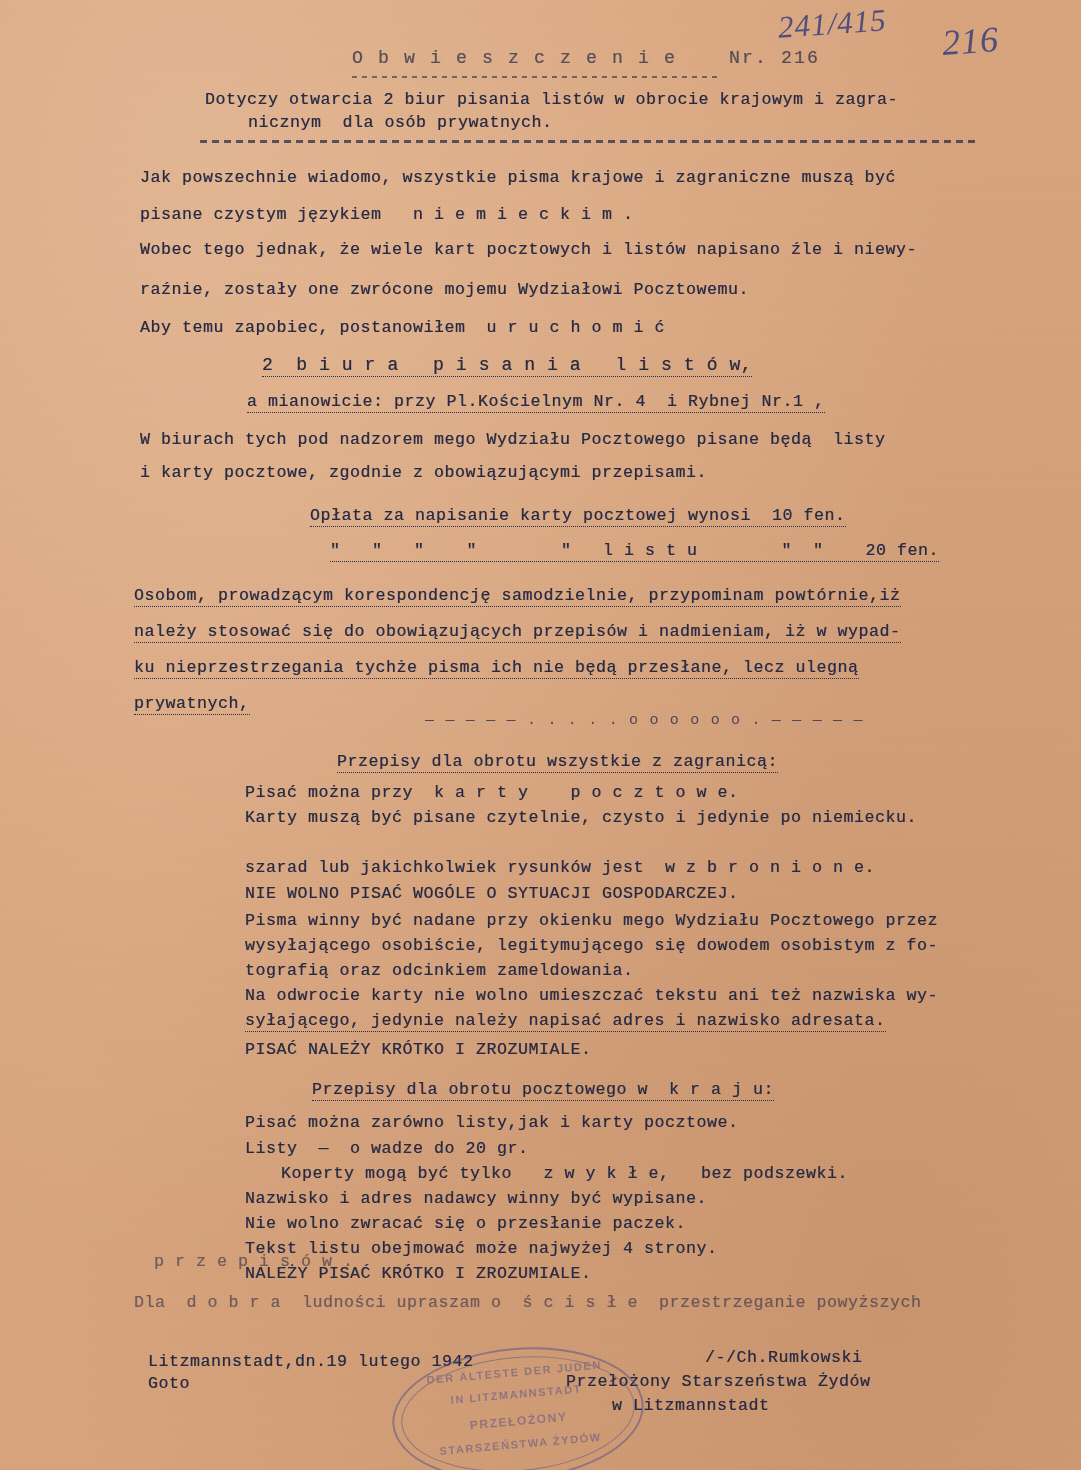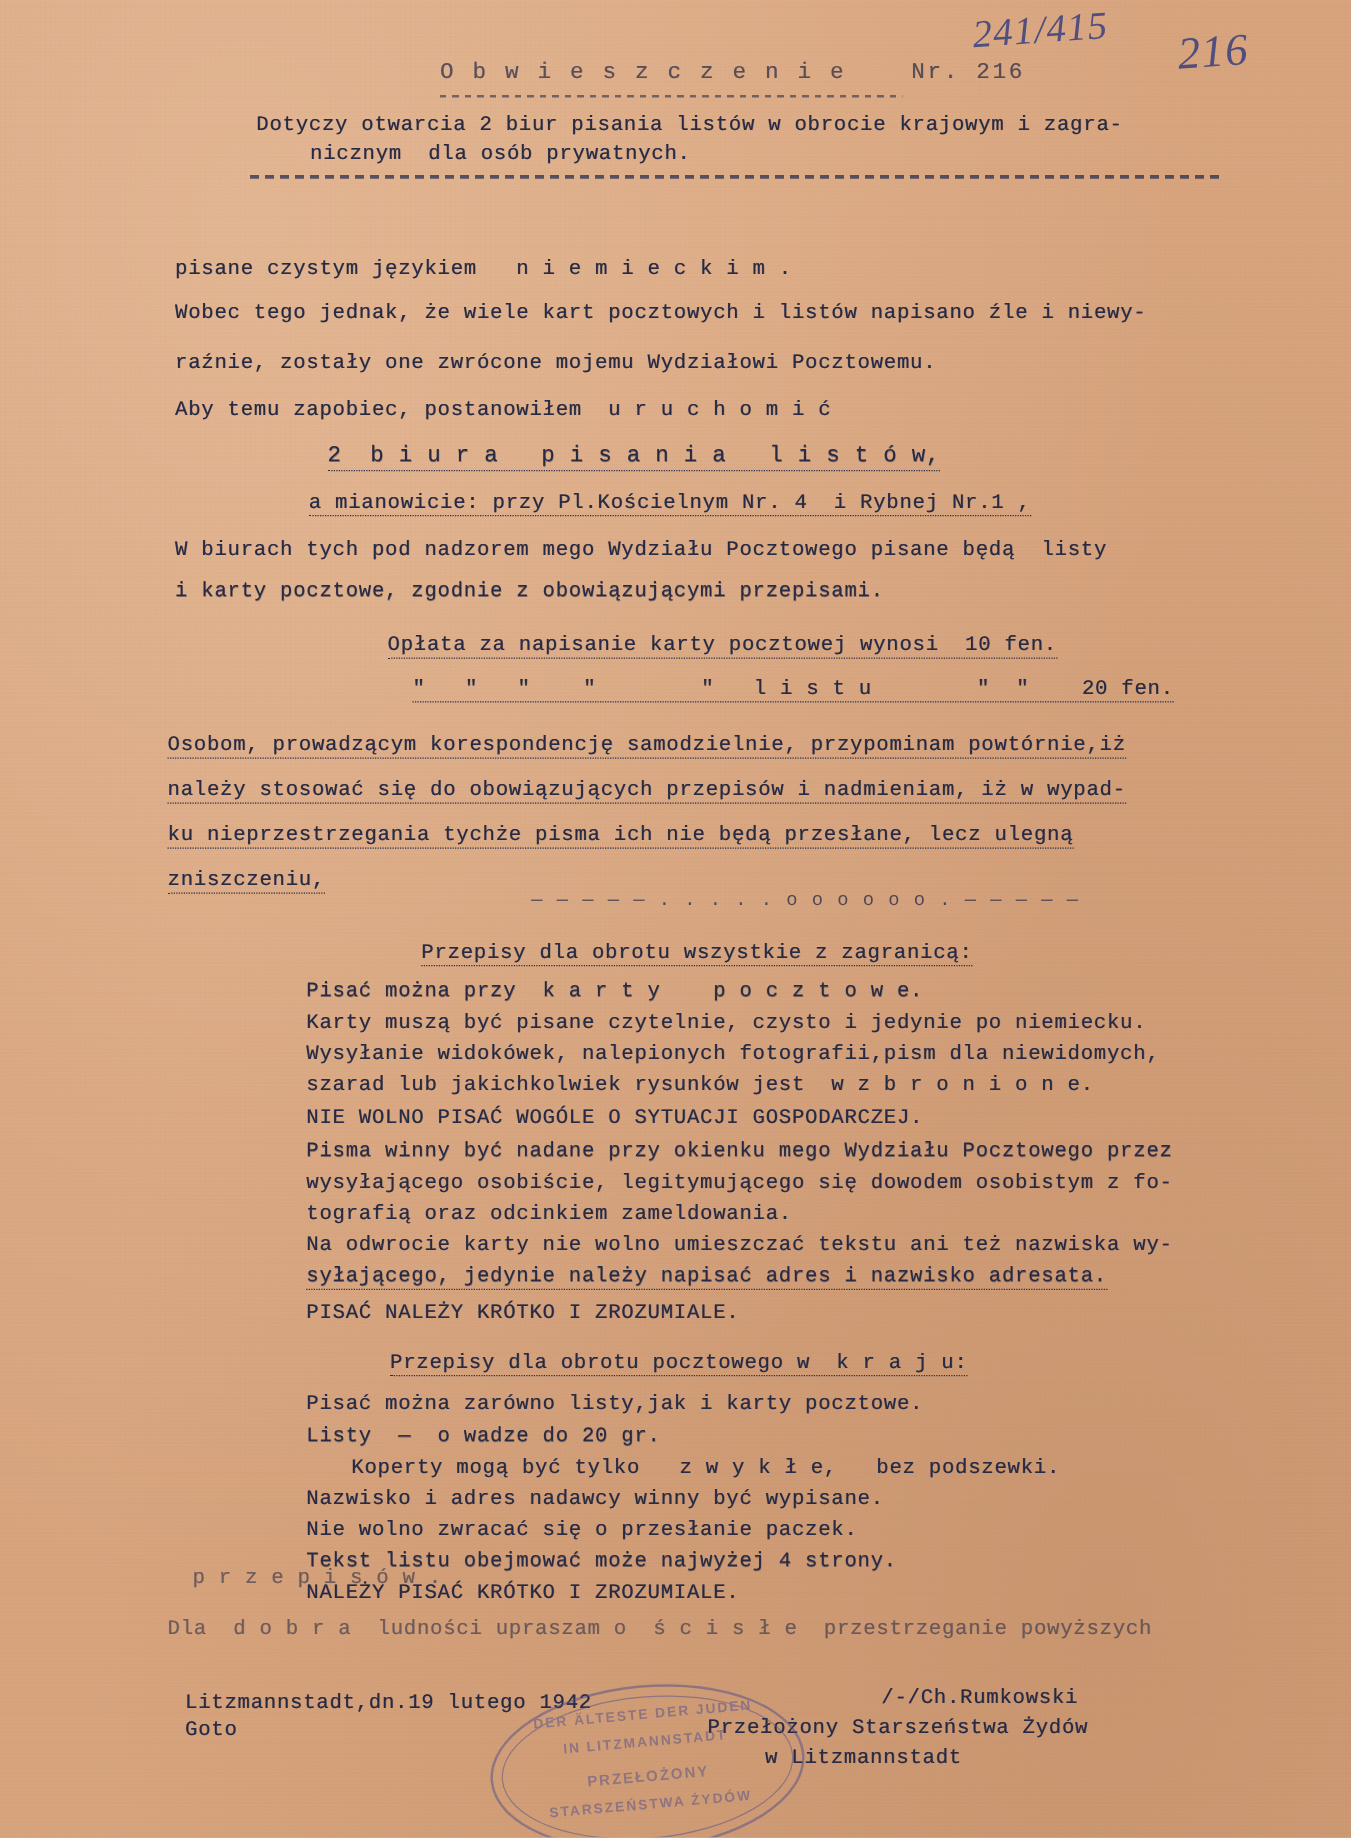--- a/index.html
+++ b/index.html
@@ -118,45 +118,45 @@
   <div class="hand" style="left:778px; top:6px;">241/415</div>
   <div class="hand" style="left:942px; top:20px; font-size:36px;">216</div>
 
   <div class="ln faint" style="left:352px; top:48px; font-size:18px; letter-spacing:2.2px;">O b w i e s z c z e n i e    Nr. 216</div>
   <div class="dashrule thin" style="left:352px; top:76px; width:370px;"></div>
 
   <div class="ln" style="left:205px; top:90px;">Dotyczy otwarcia 2 biur pisania listów w obrocie krajowym i zagra-</div>
   <div class="ln" style="left:248px; top:113px;">nicznym  dla osób prywatnych.</div>
   <div class="dashrule" style="left:200px; top:140px; width:780px;"></div>
 
+  <div class="ln" style="left:140px; top:168px;">Jak powszechnie wiadomo, wszystkie pisma krajowe i zagraniczne muszą być</div>
   <div class="ln" style="left:140px; top:205px;">pisane czystym językiem   n i e m i e c k i m .</div>
   <div class="ln" style="left:140px; top:240px;">Wobec tego jednak, że wiele kart pocztowych i listów napisano źle i niewy-</div>
   <div class="ln" style="left:140px; top:280px;">raźnie, zostały one zwrócone mojemu Wydziałowi Pocztowemu.</div>
   <div class="ln" style="left:140px; top:318px;">Aby temu zapobiec, postanowiłem  u r u c h o m i ć</div>
 
   <div class="ln u" style="left:262px; top:355px; font-size:18px;">2  b i u r a   p i s a n i a   l i s t ó w,</div>
   <div class="ln u" style="left:247px; top:392px;">a mianowicie: przy Pl.Kościelnym Nr. 4  i Rybnej Nr.1 ,</div>
 
   <div class="ln" style="left:140px; top:430px;">W biurach tych pod nadzorem mego Wydziału Pocztowego pisane będą  listy</div>
   <div class="ln" style="left:140px; top:463px;">i karty pocztowe, zgodnie z obowiązującymi przepisami.</div>
 
   <div class="ln u" style="left:310px; top:506px;">Opłata za napisanie karty pocztowej wynosi  10 fen.</div>
   <div class="ln u" style="left:330px; top:541px;">"   "   "    "        "   l i s t u        "  "    20 fen.</div>
 
   <div class="ln u" style="left:134px; top:586px;">Osobom, prowadzącym korespondencję samodzielnie, przypominam powtórnie,iż</div>
   <div class="ln u" style="left:134px; top:622px;">należy stosować się do obowiązujących przepisów i nadmieniam, iż w wypad-</div>
   <div class="ln u" style="left:134px; top:658px;">ku nieprzestrzegania tychże pisma ich nie będą przesłane, lecz ulegną</div>
-  <div class="ln u" style="left:134px; top:694px;">zniszczeniu,</div>
+  <div class="ln u" style="left:134px; top:694px;">prywatnych,</div>
 
   <div id="midsep" style="left:425px; top:712px;">— — — — — . . . . . o o o o o o . — — — — —</div>
 
   <div class="ln u" style="left:337px; top:752px;">Przepisy dla obrotu wszystkie z zagranicą:</div>
   <div class="ln" style="left:245px; top:783px;">Pisać można przy  k a r t y    p o c z t o w e.</div>
   <div class="ln" style="left:245px; top:808px;">Karty muszą być pisane czytelnie, czysto i jedynie po niemiecku.</div>
-  <div class="ln" style="left:245px; top:833px;">Wysyłanie widokówek, nalepionych fotografii,pism dla niewidomych,</div>
   <div class="ln" style="left:245px; top:858px;">szarad lub jakichkolwiek rysunków jest  w z b r o n i o n e.</div>
   <div class="ln" style="left:245px; top:884px;">NIE WOLNO PISAĆ WOGÓLE O SYTUACJI GOSPODARCZEJ.</div>
   <div class="ln" style="left:245px; top:911px;">Pisma winny być nadane przy okienku mego Wydziału Pocztowego przez</div>
   <div class="ln" style="left:245px; top:936px;">wysyłającego osobiście, legitymującego się dowodem osobistym z fo-</div>
   <div class="ln" style="left:245px; top:961px;">tografią oraz odcinkiem zameldowania.</div>
   <div class="ln" style="left:245px; top:986px;">Na odwrocie karty nie wolno umieszczać tekstu ani też nazwiska wy-</div>
   <div class="ln u" style="left:245px; top:1011px;">syłającego, jedynie należy napisać adres i nazwisko adresata.</div>
   <div class="ln" style="left:245px; top:1040px;">PISAĆ NALEŻY KRÓTKO I ZROZUMIALE.</div>
 
   <div class="ln u" style="left:312px; top:1080px;">Przepisy dla obrotu pocztowego w  k r a j u:</div>

